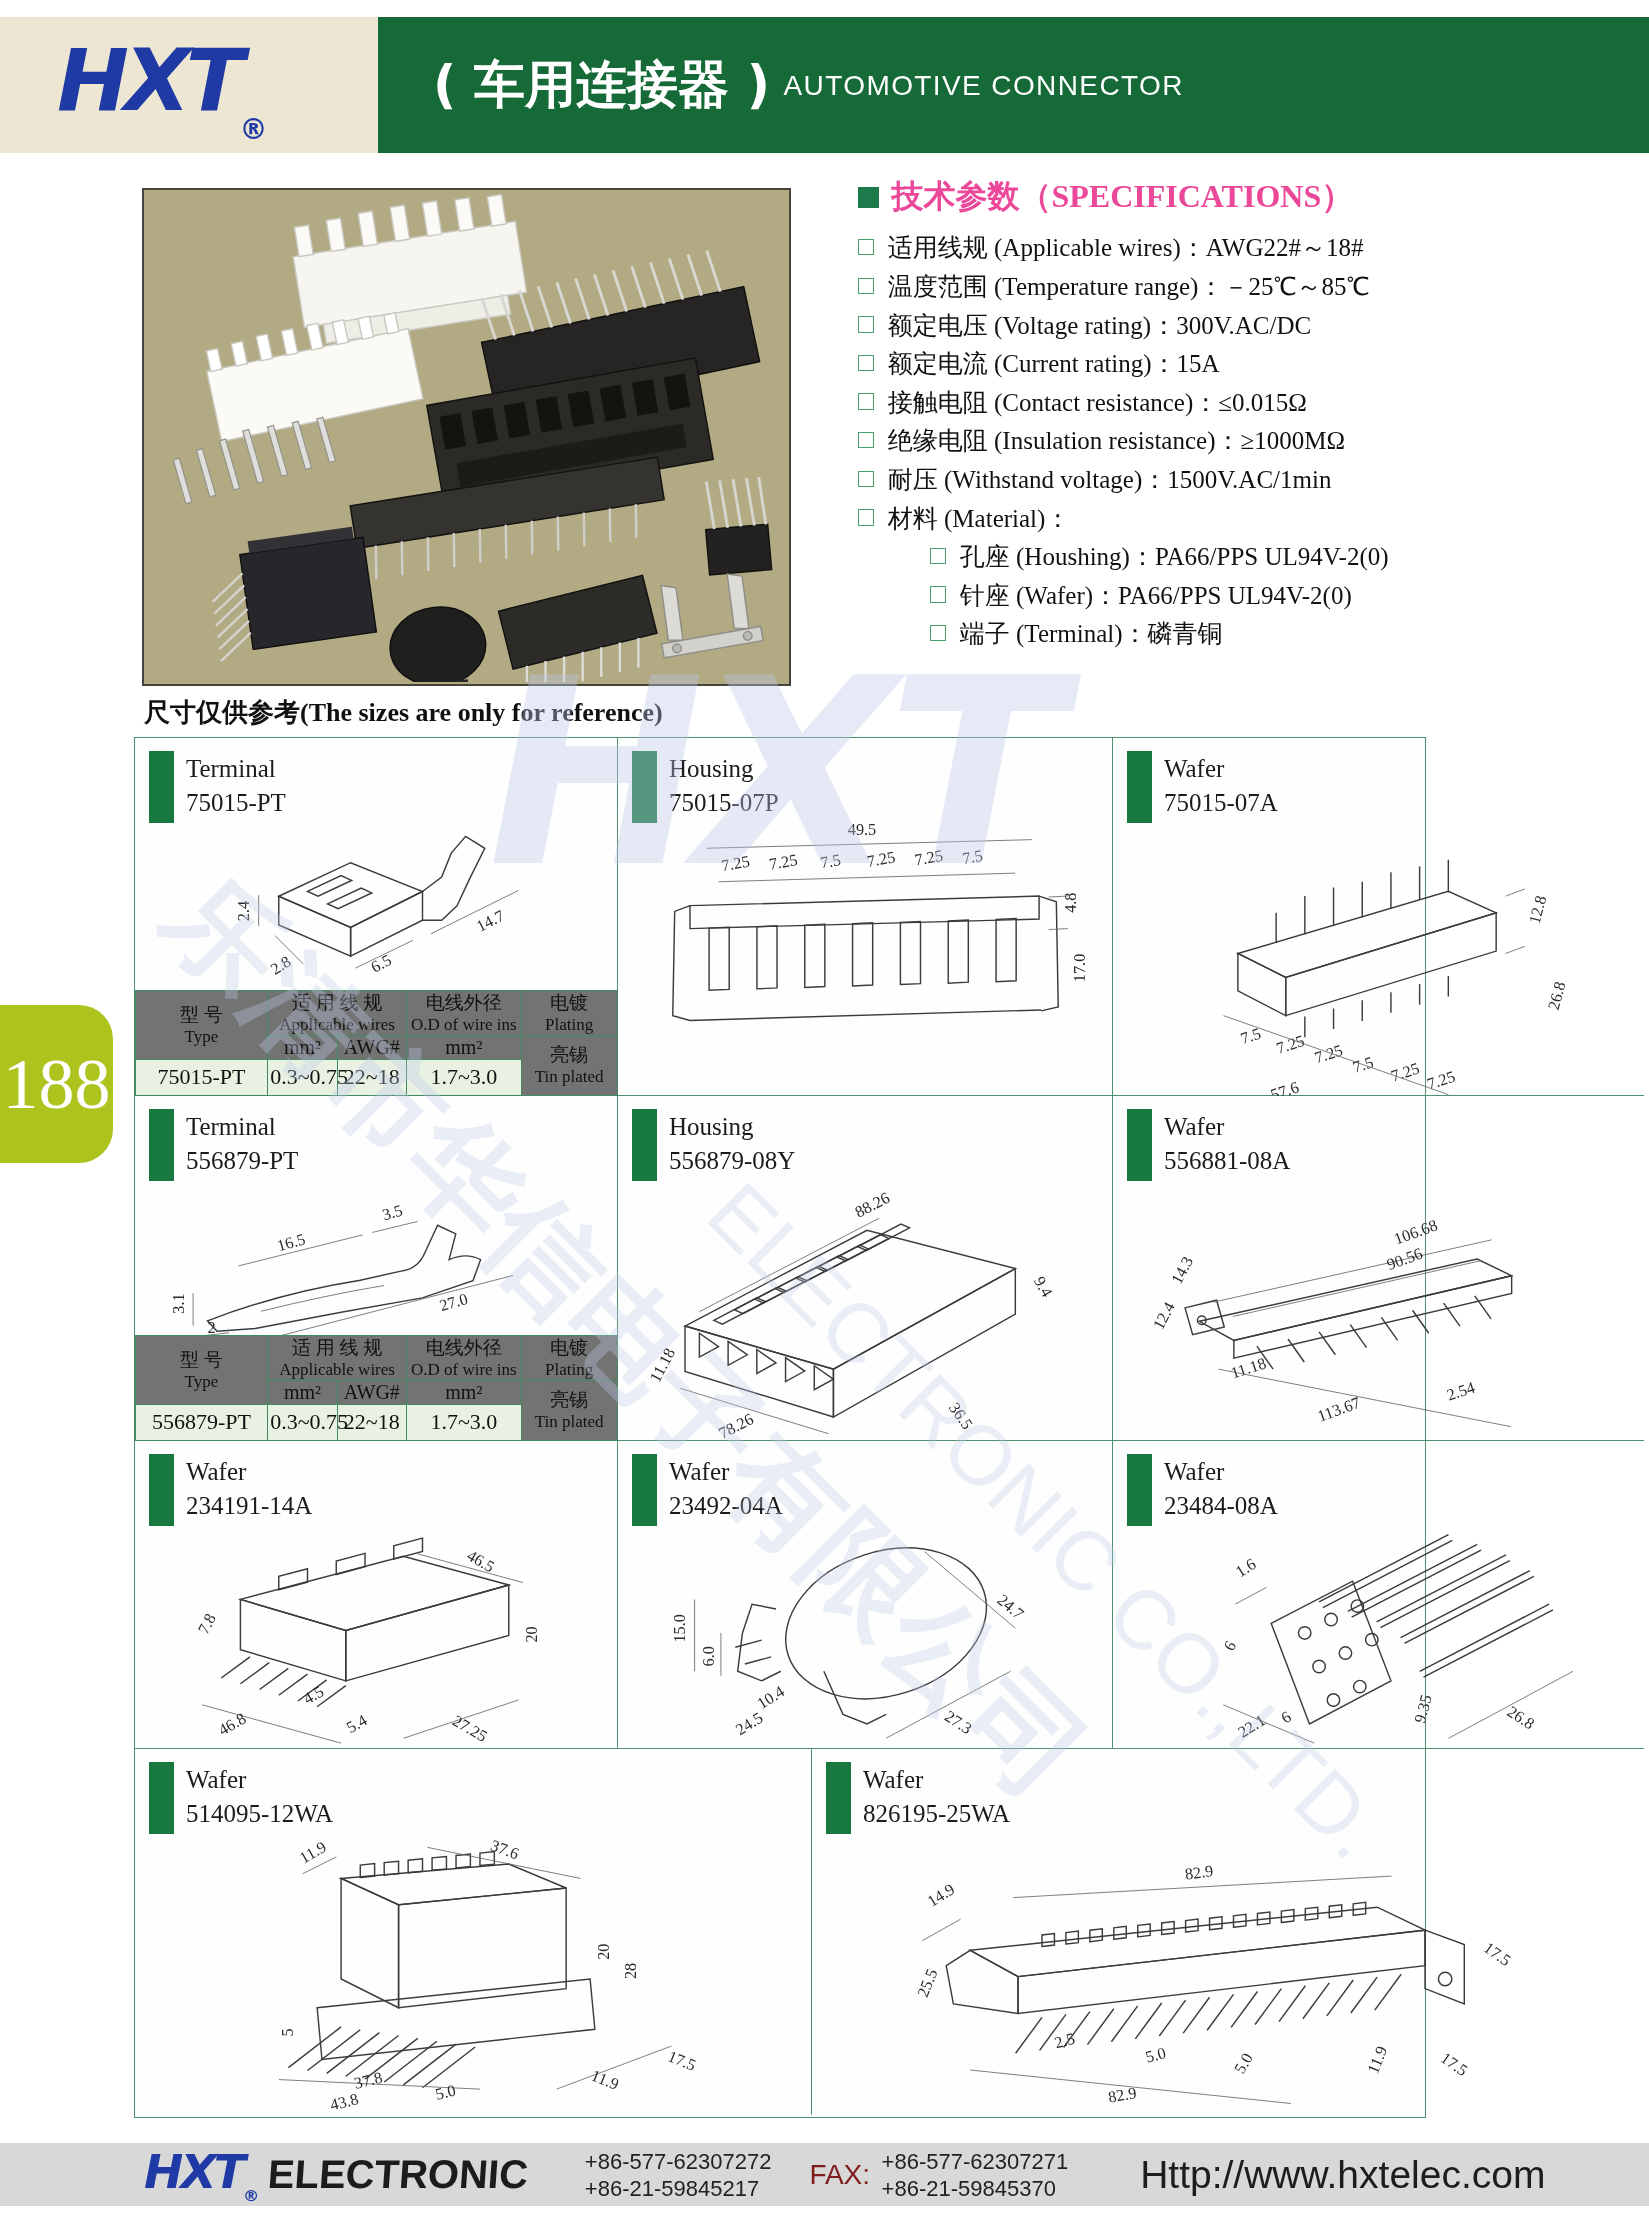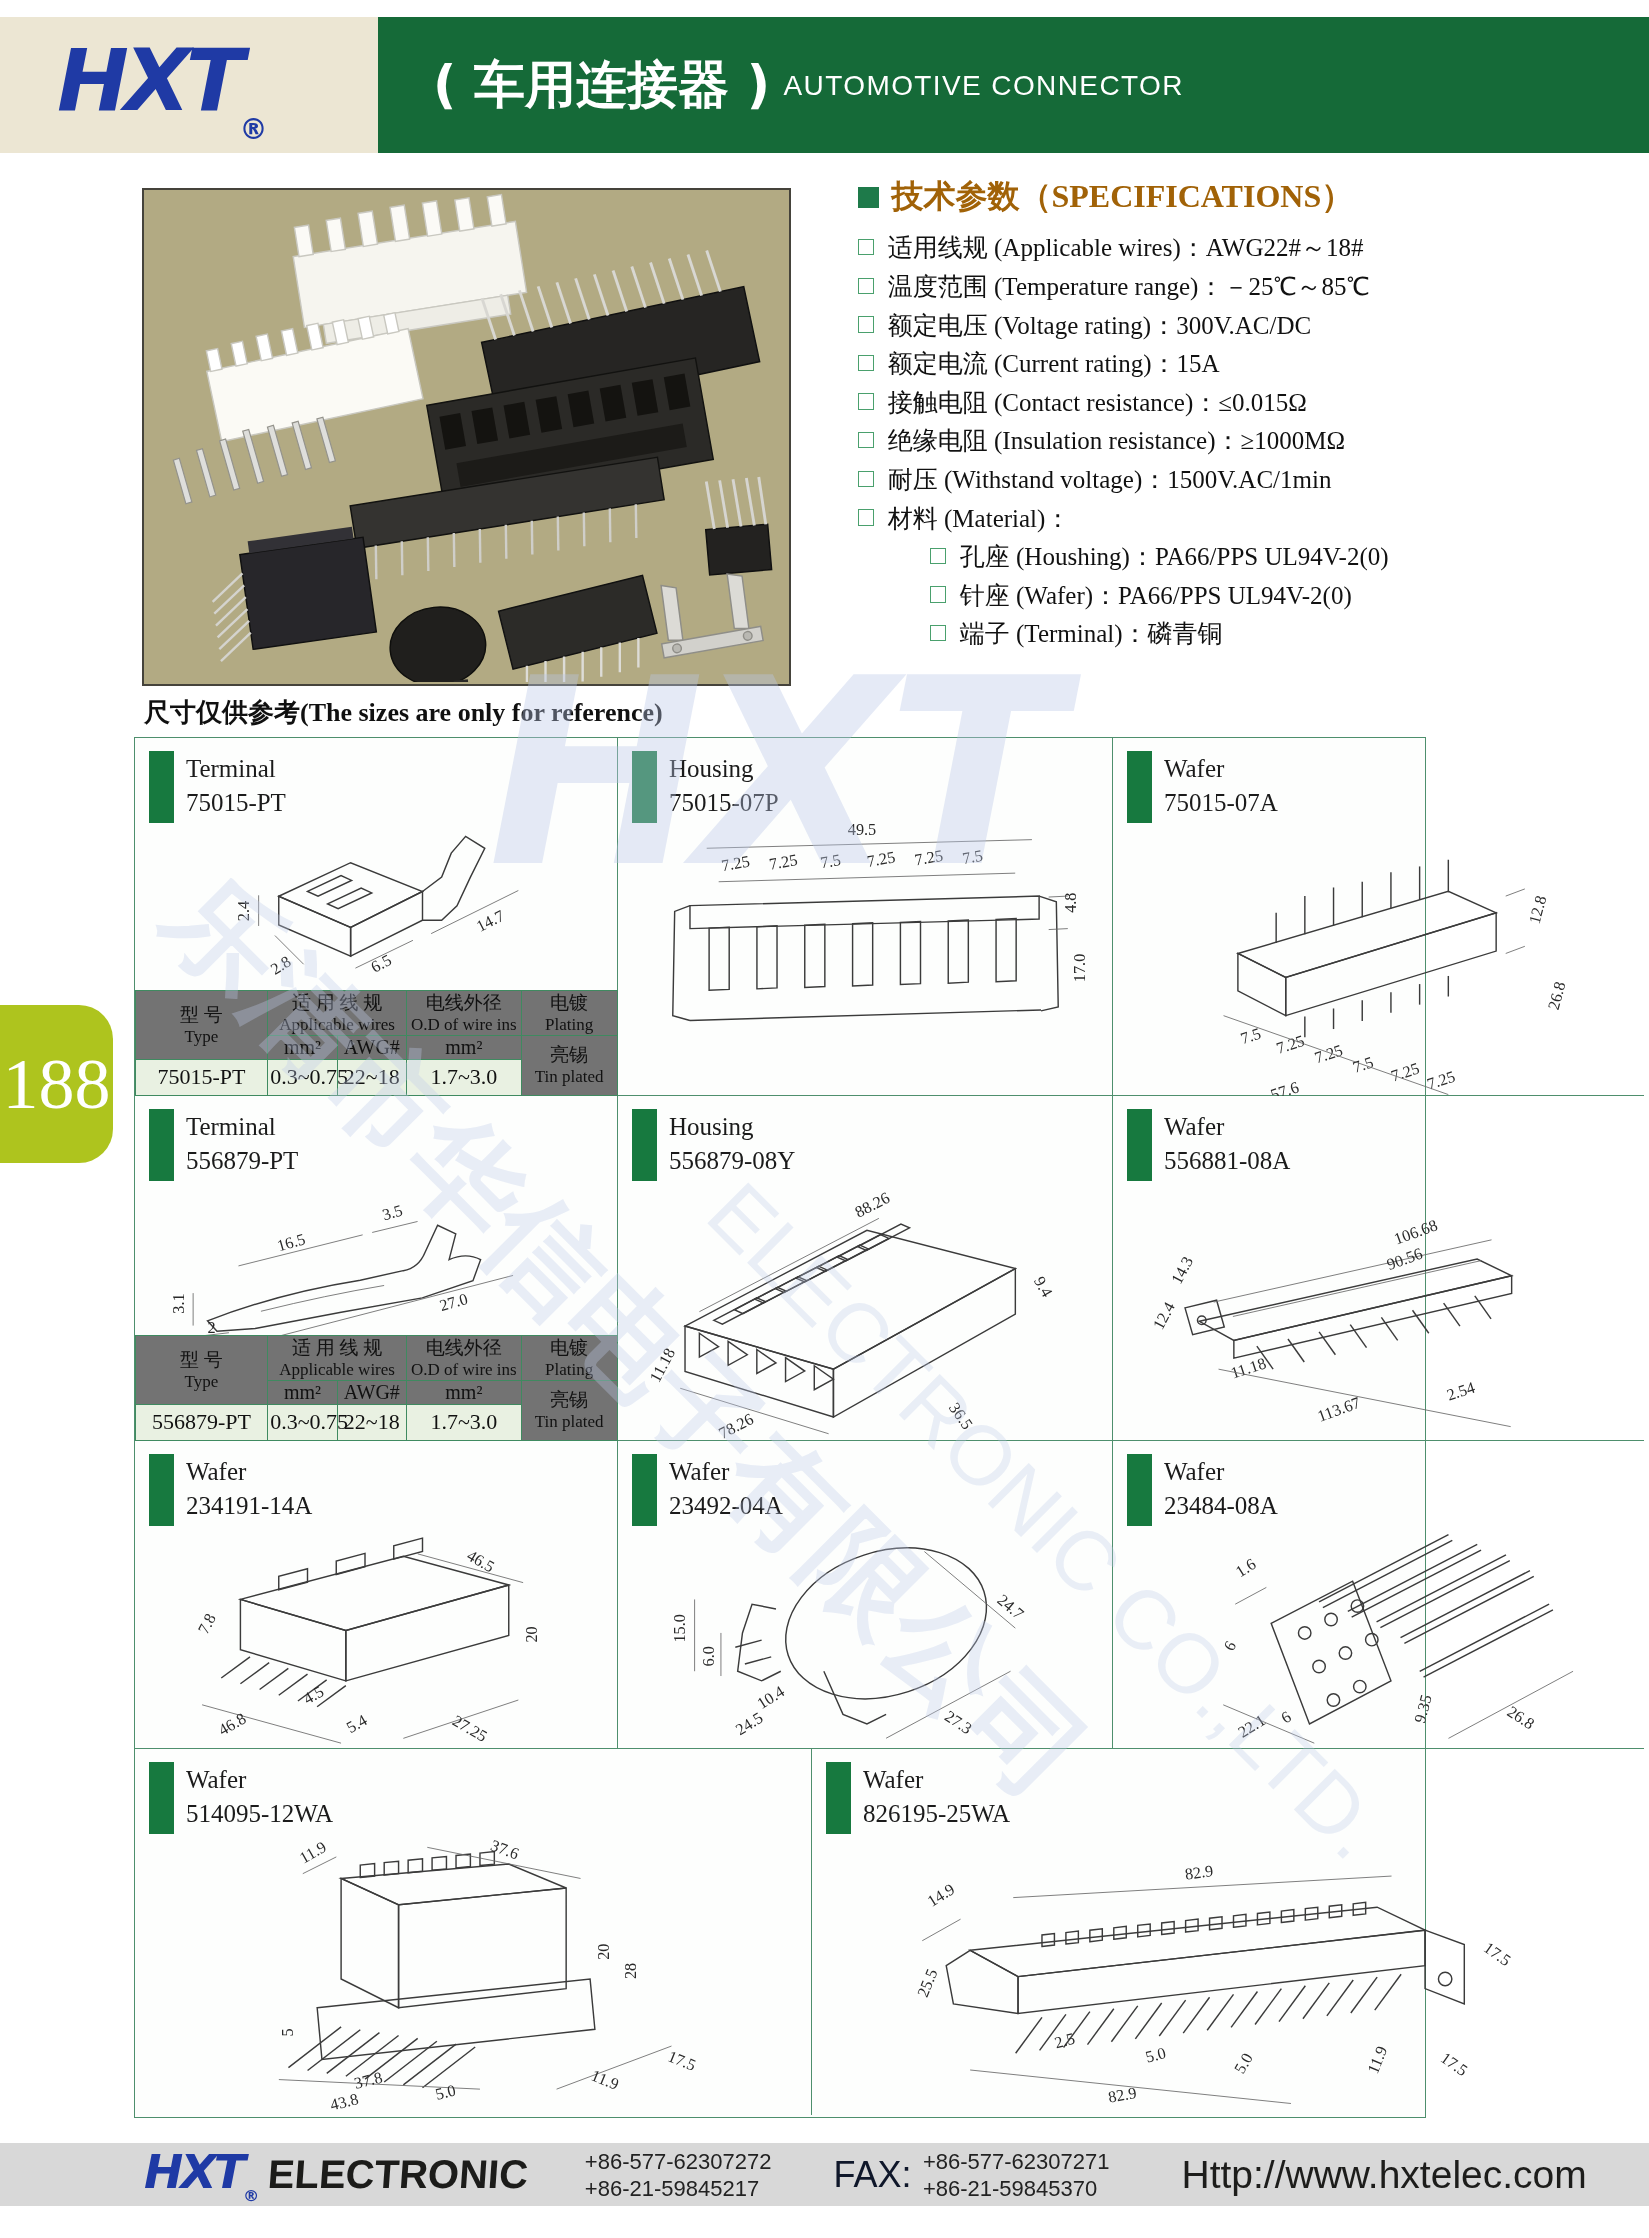--- a/index.html
+++ b/index.html
@@ -14,21 +14,21 @@
   .logo .reg{font-size:28px;font-style:normal;letter-spacing:0;vertical-align:-29px;}
   .banner-title{position:absolute;left:433px;top:50%;transform:translateY(-50%);
         display:flex;align-items:center;gap:13.4px;color:#fff;white-space:nowrap;}
   .banner-cn{font-size:51px;font-weight:bold;font-family:"DejaVu Sans",sans-serif;}
   .banner-en{font-size:28px;font-family:Liberation Sans, sans-serif;letter-spacing:1.4px;}
   
   .photo{position:absolute;left:142px;top:188px;width:649px;height:498px;
          background:#b2aa83;border:2.9px solid #45433b;box-sizing:border-box;}
   
   .specs{position:absolute;left:858px;top:175px;width:790px;}
-  .spec-title{display:flex;align-items:center;gap:12.5px;color:#a16207;
+  .spec-title{display:flex;align-items:center;gap:12.5px;color:#ec4899;
               font-size:32px;font-weight:bold;margin-bottom:14.4px;}
   .spec-title .sq{width:21px;height:21px;background:#1e7a4a;flex:0 0 auto;}
   .spec-item{display:flex;gap:13.4px;font-size:25px;line-height:29px;margin-bottom:9.6px;color:#111;}
   .spec-item .hsq{flex:0 0 auto;width:14.4px;height:14.4px;border:1.9px solid #4aa06d;margin-top:5.7px;background:#fff;}
   .spec-item.sub{margin-left:72px;}
   
   .ref-note{position:absolute;left:144px;top:695px;font-size:26px;font-weight:600;color:#101010;}
   
   .page-tab{position:absolute;left:0;top:1005px;width:113px;height:158px;background:#aec41e;
             border-radius:0 34px 34px 0;display:flex;align-items:center;justify-content:center;
@@ -65,21 +65,21 @@
   
   .footer{position:absolute;left:0;top:2143px;width:1649px;height:63px;background:#d8d8d8;
           display:flex;align-items:center;}
   .f-logo{margin-left:144px;font-family:"DejaVu Sans",sans-serif;font-style:italic;font-weight:bold;
           font-size:47px;color:#1f3aa5;letter-spacing:-2.9px;}
   .f-logo .reg{font-size:16.3px;font-style:normal;letter-spacing:0;vertical-align:-13.4px;}
   .f-brand{margin-left:8.6px;font-family:"Liberation Sans",sans-serif;font-weight:bold;
            font-size:40px;color:#1c1c1a;transform:skewX(-4deg);}
   .f-tels{margin-left:57px;font-family:"Liberation Sans",sans-serif;font-size:22px;
           line-height:27px;color:#222;}
-  .f-faxlabel{margin-left:62px;font-family:"Liberation Sans",sans-serif;font-size:36px;color:#0f172a;}
+  .f-faxlabel{margin-left:38px;font-family:"Liberation Sans",sans-serif;font-size:28px;color:#7f1d1d;}
   .f-faxs{margin-left:11.5px;font-family:"Liberation Sans",sans-serif;font-size:22px;
           line-height:27px;color:#222;}
   .f-url{margin-left:72px;font-family:"Liberation Sans",sans-serif;font-size:39px;color:#1d1d1b;}
 </style>
 </head>
 <body>
 
 <div class="header">
   <div class="cream"></div>
   <div class="green"></div>

